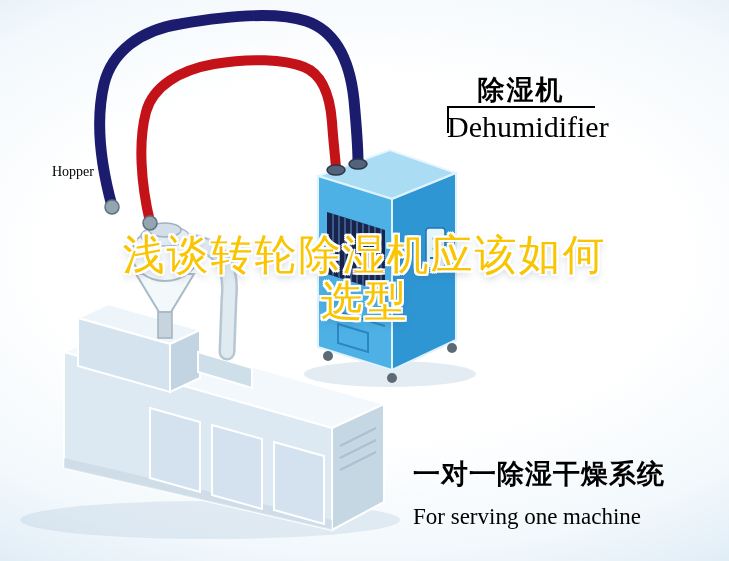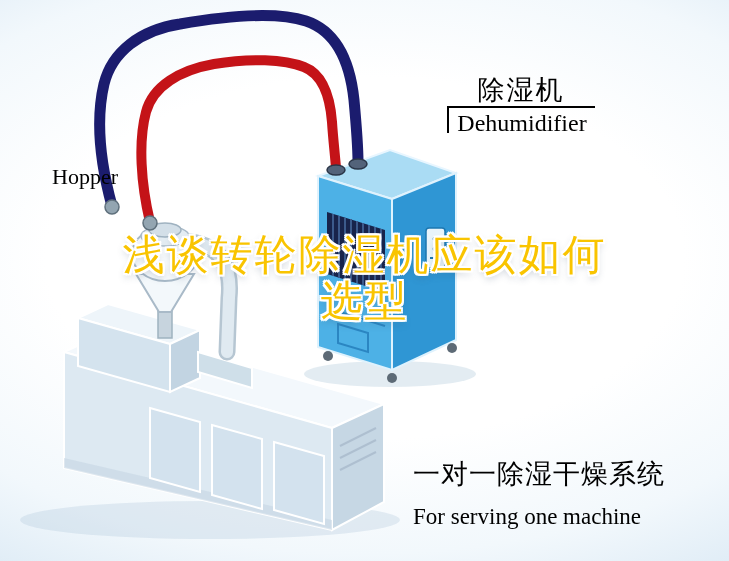--- a/index.html
+++ b/index.html
@@ -5,32 +5,32 @@
   html,body{margin:0;padding:0;}
   .stage{
     position:relative;width:729px;height:561px;overflow:hidden;
     font-family:"Liberation Sans","DejaVu Sans",sans-serif;
     background:
       radial-gradient(ellipse 115% 85% at 50% 46%, #ffffff 38%, #f2f8fc 62%, #c6dcee 100%);
   }
   .stage svg{position:absolute;left:0;top:0;}
 
   
-  .lbl-zh{font-weight:normal;color:#000;}
+  .lbl-zh{font-weight:bold;color:#000;}
   .lbl-en{font-family:"Liberation Serif","DejaVu Serif",serif;color:#000;}
 
   .hopper-label{position:absolute;left:52px;top:158px;}
   .hopper-label .lbl-zh{font-size:24px;letter-spacing:1px;}
-  .hopper-label .lbl-en{font-size:22px;margin-top:6px;}
+  .hopper-label .lbl-en{font-size:14px;margin-top:6px;}
 
   .dehu-label{position:absolute;left:447px;top:72px;width:148px;text-align:center;}
   .dehu-label .lbl-zh{font-size:27px;letter-spacing:2px;padding-bottom:4px;}
   .dehu-rule{position:absolute;left:447px;top:106px;width:148px;height:0;border-top:2px solid #000;}
   .dehu-tick{position:absolute;left:447px;top:106px;height:27px;width:0;border-left:2px solid #000;}
-  .dehu-en{position:absolute;left:447px;top:110px;width:150px;text-align:center;font-size:24px;}
+  .dehu-en{position:absolute;left:447px;top:110px;width:150px;text-align:center;font-size:30px;}
 
   .system-label{position:absolute;left:413px;top:456px;width:296px;text-align:left;}
   .system-label .lbl-zh{font-size:27px;letter-spacing:1px;}
   .system-label .lbl-en{font-size:23px;margin-top:12px;}
 
   .main-title{
     position:absolute;left:0;right:0;top:232px;text-align:center;
     font-weight:normal;color:#f9c400;letter-spacing:2px;
     text-shadow:
       -2px -2px 0 #fff, 2px -2px 0 #fff, -2px 2px 0 #fff, 2px 2px 0 #fff,

